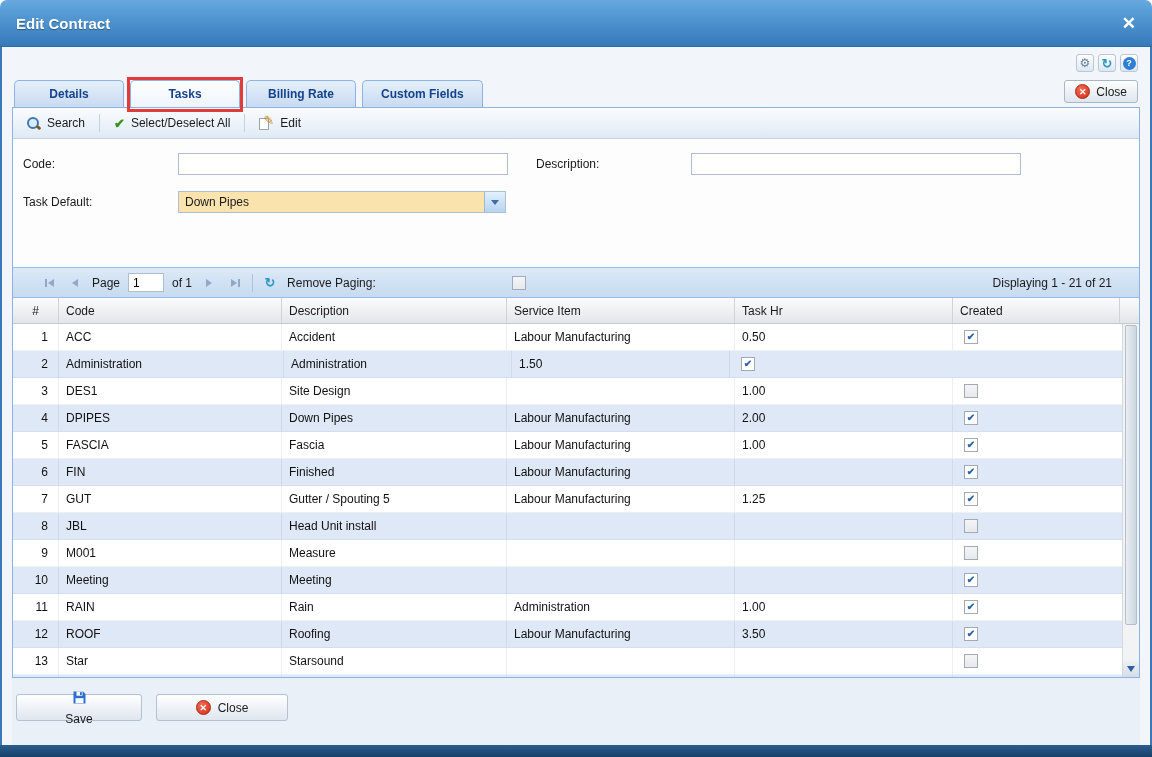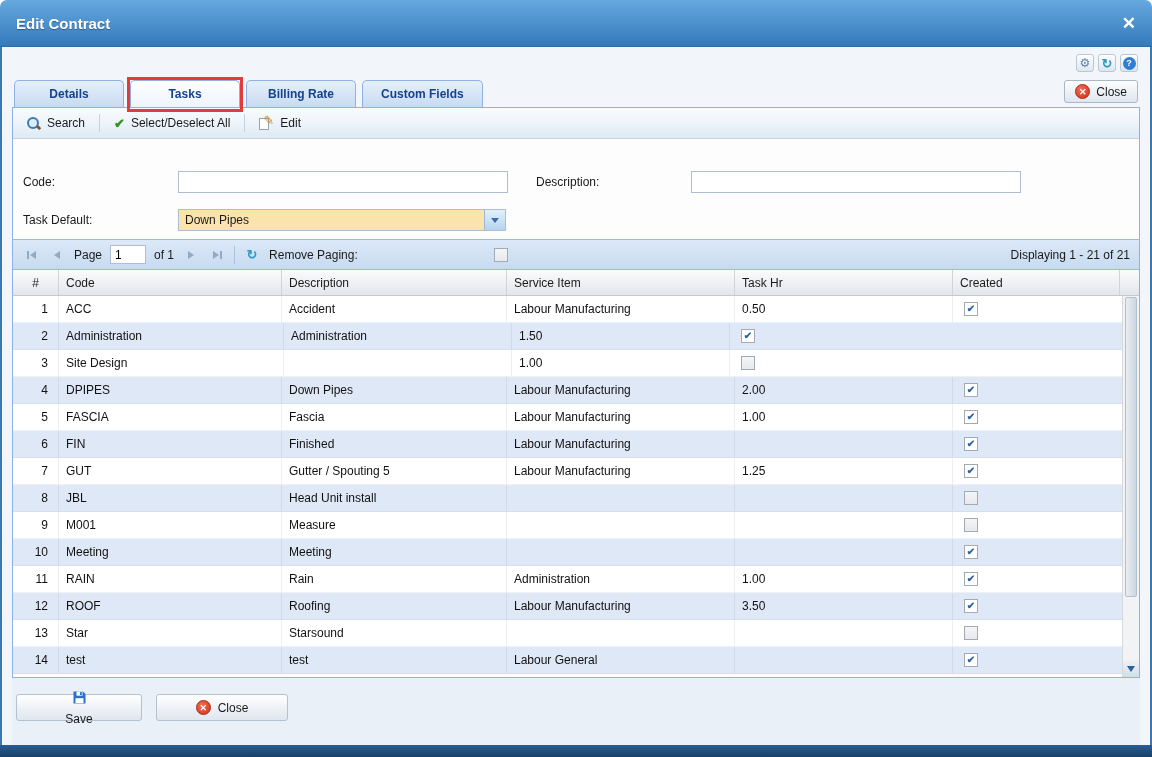--- a/index.html
+++ b/index.html
@@ -36,32 +36,32 @@
   .tb-sep { width:1px; height:18px; background:#c3d2e0; margin:0 3px; }
   .icon-search { position:relative; width:15px; height:15px; display:inline-block; }
   .icon-search::before { content:""; position:absolute; left:1px; top:1px; width:8px; height:8px; border:2px solid #3e78b5; border-radius:50%; background:#d9ecfa; }
   .icon-search::after { content:""; position:absolute; left:10px; top:10px; width:5px; height:3px; background:#7a5a33; transform:rotate(45deg); border-radius:1px; }
   .green-check { color:#38921f; font-size:13px; font-weight:bold; line-height:1; }
   .icon-edit { position:relative; width:15px; height:15px; display:inline-block; }
   .icon-edit .paper { position:absolute; left:0; top:2px; width:10px; height:12px; background:#fff; border:1px solid #9aa4ad; }
   .icon-edit .pencil { position:absolute; left:4px; top:-3px; font-size:13px; color:#cb8f2f; }
 
   
-  .form-area { flex:none; height:100px; padding:32px 10px 0; background:#fdfdfe; }
+  .form-area { flex:none; height:128px; padding:14px 10px 0; background:#fdfdfe; }
   .form-row { display:flex; align-items:center; margin-bottom:16px; }
   .form-label { width:155px; font-size:12px; color:#1a1a1a; }
   .text-input { width:330px; height:22px; border:1px solid #aebed0; padding:0 5px; font-size:12px; font-family:inherit; background:#fff; }
   .gap { width:28px; }
   .combo { display:flex; width:328px; height:22px; border:1px solid #aebed0; cursor:pointer; }
   .combo-field { flex:1; background:#fbe3ae; display:flex; align-items:center; padding:0 6px; font-size:12px; color:#1a1a1a; }
   .combo-btn { width:21px; background:linear-gradient(#e2f0fc,#b6d4ef); border-left:1px solid #9fb8d2; display:flex; align-items:center; justify-content:center; }
   .combo-arrow { width:0; height:0; border-left:4px solid transparent; border-right:4px solid transparent; border-top:5px solid #3b6ea5; }
 
   
-  .paging-bar { flex:none; height:31px; display:flex; align-items:center; gap:8px; padding:0 9px; background:linear-gradient(#dce9f8,#c7daef); border-top:1px solid #99bbe8; border-bottom:1px solid #99bbe8; font-size:12px; color:#1a1a1a; }
+  .paging-bar { flex:none; height:31px; display:flex; align-items:center; gap:8px; padding:0 27px; background:linear-gradient(#dce9f8,#c7daef); border-top:1px solid #99bbe8; border-bottom:1px solid #99bbe8; font-size:12px; color:#1a1a1a; }
   .pg-btn { display:flex; align-items:center; justify-content:center; gap:1px; width:18px; height:18px; cursor:pointer; }
   .tri-l { width:0; height:0; border-top:4px solid transparent; border-bottom:4px solid transparent; border-right:6px solid #91a9c4; }
   .tri-r { width:0; height:0; border-top:4px solid transparent; border-bottom:4px solid transparent; border-left:6px solid #91a9c4; }
   .pg-bar { width:2px; height:8px; background:#91a9c4; }
   .page-input { width:36px; height:19px; border:1px solid #aebed0; font-size:12px; padding:0 4px; font-family:inherit; }
   .pg-sep { width:1px; height:18px; background:#a9c2de; }
   .pg-right { margin-left:auto; font-size:12px; color:#1a1a1a; }
   .checkbox { width:14px; height:14px; flex:none; border:1px solid #a3aab3; background:linear-gradient(#f4f5f7,#e6e9ed); display:inline-flex; align-items:center; justify-content:center; font-size:10px; color:#2c63a5; font-weight:bold; cursor:pointer; line-height:1; }
   .checkbox.checked { background:#fff; }
 
@@ -238,20 +238,21 @@
               <div class="cell c-num">2</div>
               <div class="cell c-desc">Administration</div>
               <div class="cell c-service">Administration</div>
               <div class="cell c-hr">1.50</div>
               <div class="cell c-created">
                 <span class="checkbox checked">✔</span>
               </div>
             </div>
             <div class="grid-row">
               <div class="cell c-num">3</div>
+              <div class="cell c-code">DES1</div>
               <div class="cell c-desc">Site Design</div>
               <div class="cell c-service"></div>
               <div class="cell c-hr">1.00</div>
               <div class="cell c-created">
                 <span class="checkbox"></span>
               </div>
             </div>
             <div class="grid-row stripe">
               <div class="cell c-num">4</div>
               <div class="cell c-code">DPIPES</div>

